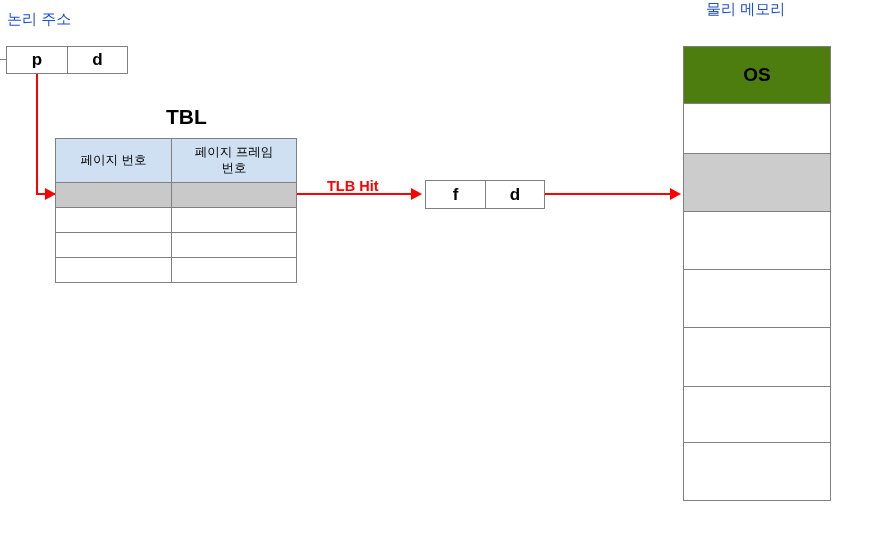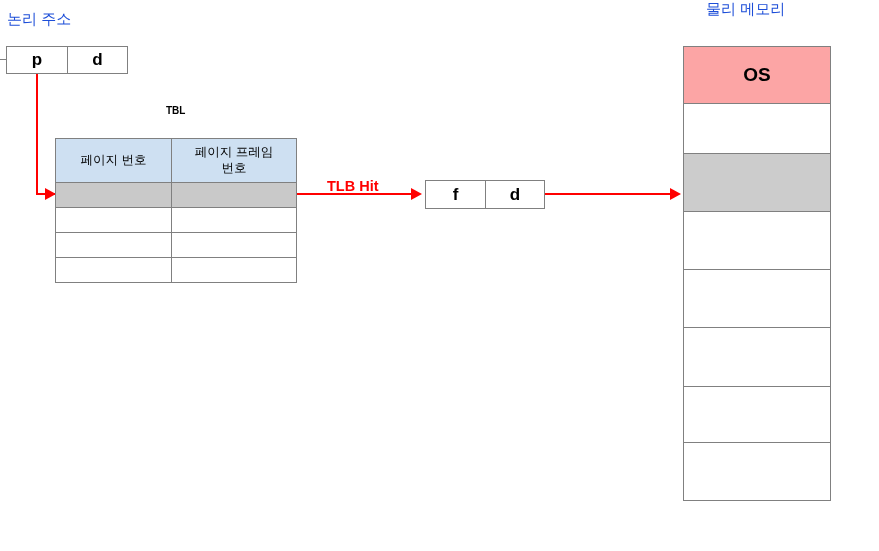--- a/index.html
+++ b/index.html
@@ -27,21 +27,21 @@
 
   
   .label-ko {
     font-size: 15px;
     font-weight: 400;
     color: #1d4ed8;
     white-space: nowrap;
     line-height: 1.2;
   }
   .label-title {
-    font-size: 10px;
+    font-size: 21px;
     font-weight: bold;
     color: #000;
     white-space: nowrap;
   }
   .label-red {
     color: #ff0000;
     font-weight: bold;
     font-size: 14.5px;
     line-height: 1.18;
     text-align: center;
@@ -152,21 +152,21 @@
     border: 1.4px solid #808080;
     background: #ffffff;
     width: 148px;
     display: flex;
     align-items: center;
     justify-content: center;
     margin-top: -1.4px;
   }
   .mem-block:first-child { margin-top: 0; }
   .mem-block.os {
-    background: #fca5a5;
+    background: #4d7c0f;
     font-size: 19px;
     font-weight: bold;
     color: #000;
   }
   .mem-block.filled { background: #cccccc; }
 
   
   .red-line-v {
     background: #ff0000;
     width: 2px;

